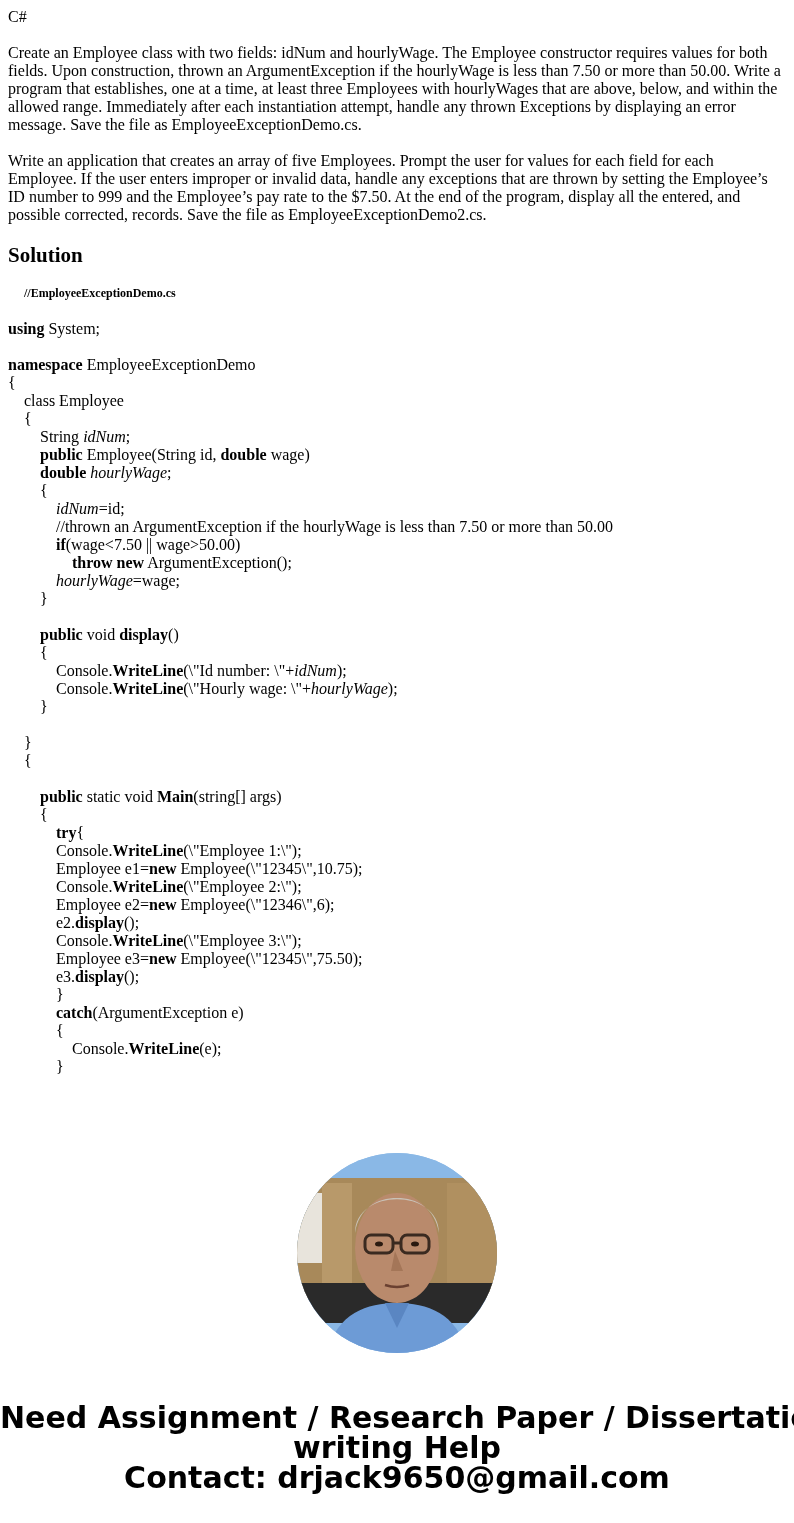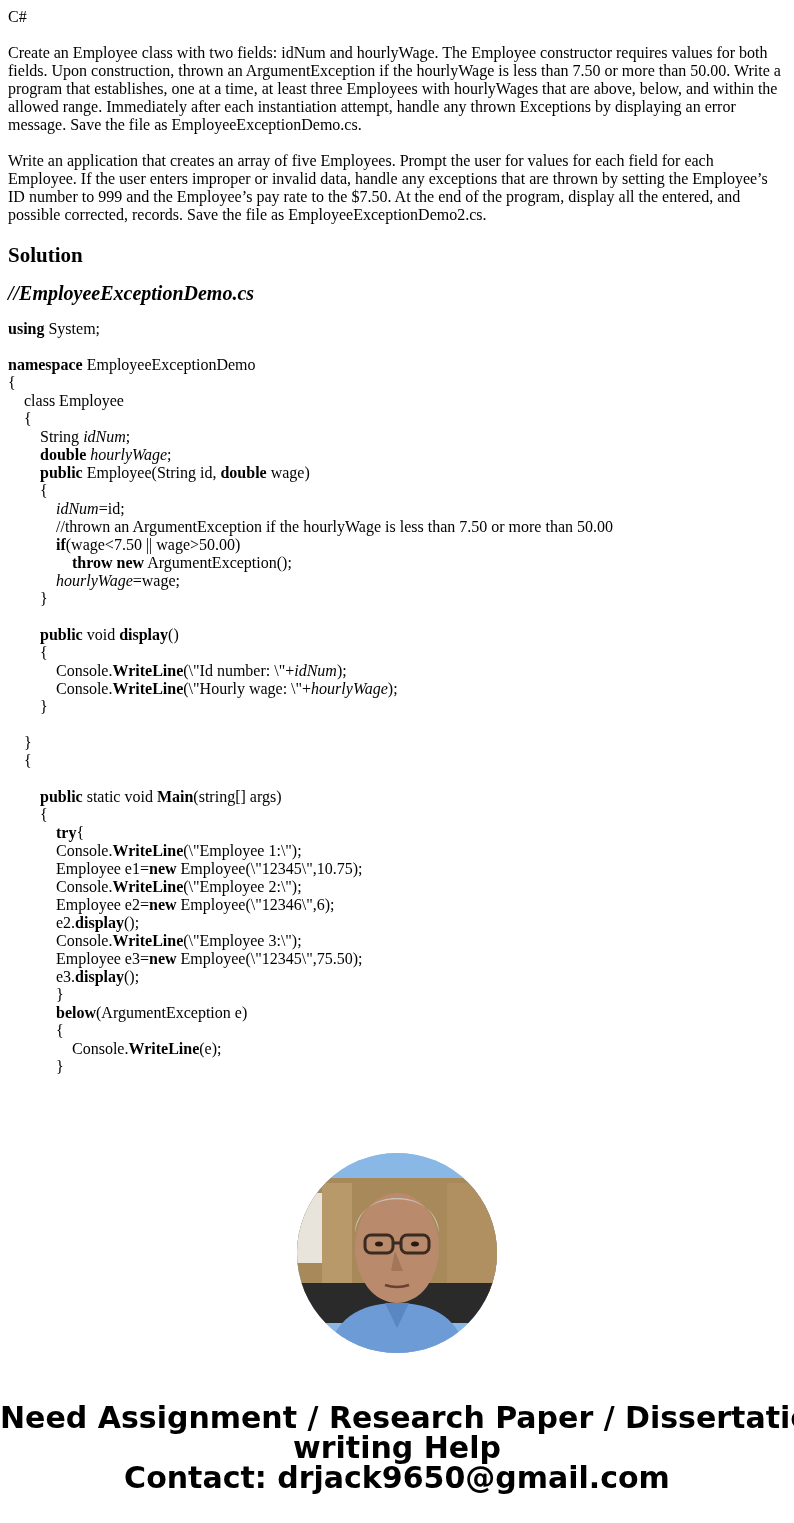--- a/index.html
+++ b/index.html
@@ -9,21 +9,21 @@
     font-family: "Liberation Serif", "DejaVu Serif", serif;
     font-size: 16px;
     line-height: 18px;
     color: #000;
     position: relative;
   }
   .wrap { padding: 8px 8px 0 8px; }
   p { margin: 0 0 18px 0; }
   .lang { margin: 0 0 18px 0; }
   h3.sol { font-size: 21px; font-weight: bold; margin: 20px 0 18px 0; line-height: 22px; }
-  h4.file { font-size: 20px; font-weight: bold; margin: 0 0 18px 0; line-height: 18px; font-style: italic; }
+  h4.file { font-size: 12px; font-weight: bold; margin: 0 0 18px 16px; line-height: 18px; }
   .code-line { white-space: pre; height: 18px; line-height: 18px; }
   .code-blank { height: 18px; }
   .i0 { padding-left: 0; }
   .i1 { padding-left: 16px; }
   .i2 { padding-left: 32px; }
   .i3 { padding-left: 48px; }
   .i4 { padding-left: 64px; }
   b { font-weight: bold; }
   i { font-style: italic; }
   .avatar-wrap {
@@ -60,22 +60,22 @@
   <h4 class="file">//EmployeeExceptionDemo.cs</h4>
 
   <div>
     <div class="code-line i0"><b>using</b><span> System;</span></div>
     <div class="code-blank"></div>
     <div class="code-line i0"><b>namespace</b><span> EmployeeExceptionDemo</span></div>
     <div class="code-line i0"><span>{</span></div>
     <div class="code-line i1"><span>class Employee</span></div>
     <div class="code-line i1"><span>{</span></div>
     <div class="code-line i2"><span>String </span><i>idNum</i><span>;</span></div>
+    <div class="code-line i2"><b>public</b><span> Employee(String id, </span><b>double</b><span> wage)</span></div>
     <div class="code-line i2"><b>double</b> <i>hourlyWage</i><span>;</span></div>
-    <div class="code-line i2"><b>public</b><span> Employee(String id, </span><b>double</b><span> wage)</span></div>
     <div class="code-line i2"><span>{</span></div>
     <div class="code-line i3"><i>idNum</i><span>=id;</span></div>
     <div class="code-line i3"><span>//thrown an ArgumentException if the hourlyWage is less than 7.50 or more than 50.00</span></div>
     <div class="code-line i3"><b>if</b><span>(wage&lt;7.50 || wage&gt;50.00)</span></div>
     <div class="code-line i4"><b>throw new</b><span> ArgumentException();</span></div>
     <div class="code-line i3"><i>hourlyWage</i><span>=wage;</span></div>
     <div class="code-line i2"><span>}</span></div>
     <div class="code-blank"></div>
     <div class="code-line i2"><b>public</b><span> void </span><b>display</b><span>()</span></div>
     <div class="code-line i2"><span>{</span></div>
@@ -91,21 +91,21 @@
     <div class="code-line i3"><b>try</b><span>{</span></div>
     <div class="code-line i3"><span>Console.</span><b>WriteLine</b><span>(\"Employee 1:\");</span></div>
     <div class="code-line i3"><span>Employee e1=</span><b>new</b><span> Employee(\"12345\",10.75);</span></div>
     <div class="code-line i3"><span>Console.</span><b>WriteLine</b><span>(\"Employee 2:\");</span></div>
     <div class="code-line i3"><span>Employee e2=</span><b>new</b><span> Employee(\"12346\",6);</span></div>
     <div class="code-line i3"><span>e2.</span><b>display</b><span>();</span></div>
     <div class="code-line i3"><span>Console.</span><b>WriteLine</b><span>(\"Employee 3:\");</span></div>
     <div class="code-line i3"><span>Employee e3=</span><b>new</b><span> Employee(\"12345\",75.50);</span></div>
     <div class="code-line i3"><span>e3.</span><b>display</b><span>();</span></div>
     <div class="code-line i3"><span>}</span></div>
-    <div class="code-line i3"><b>below</b><span>(ArgumentException e)</span></div>
+    <div class="code-line i3"><b>catch</b><span>(ArgumentException e)</span></div>
     <div class="code-line i3"><span>{</span></div>
     <div class="code-line i4"><span>Console.</span><b>WriteLine</b><span>(e);</span></div>
     <div class="code-line i3"><span>}</span></div>
   </div>
 </div>
 
 <div class="avatar-wrap">
   <div class="avatar">
     <svg width="200" height="200" viewBox="0 0 200 200">
       <rect x="0" y="0" width="200" height="200" fill="#8ab8e6"></rect>

